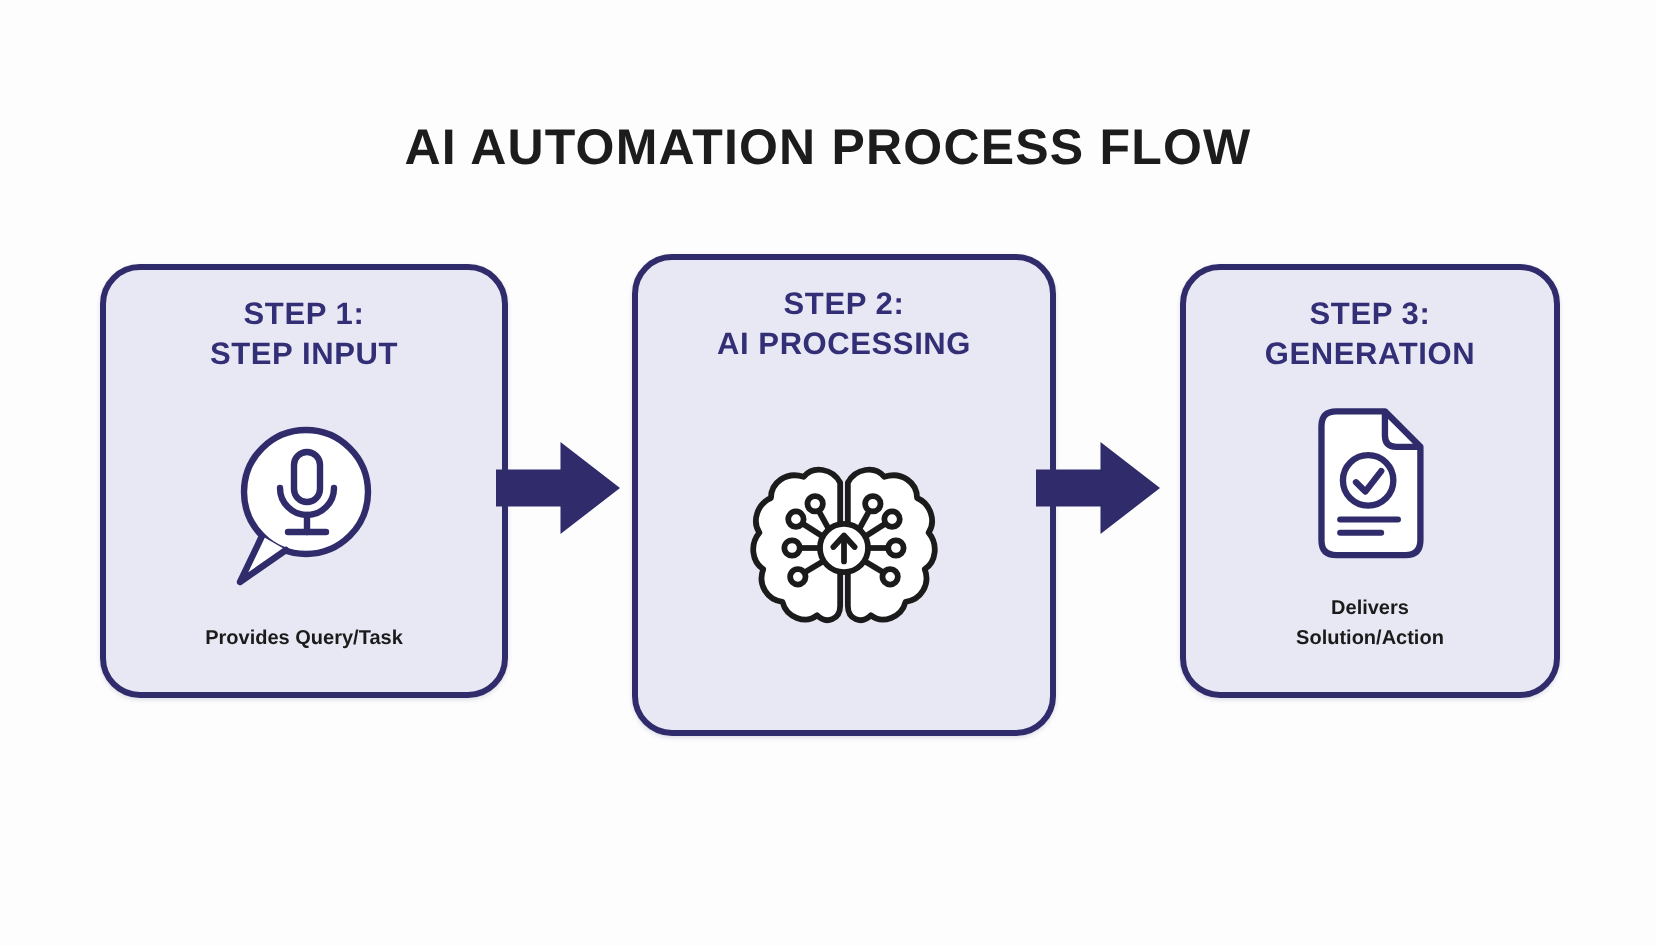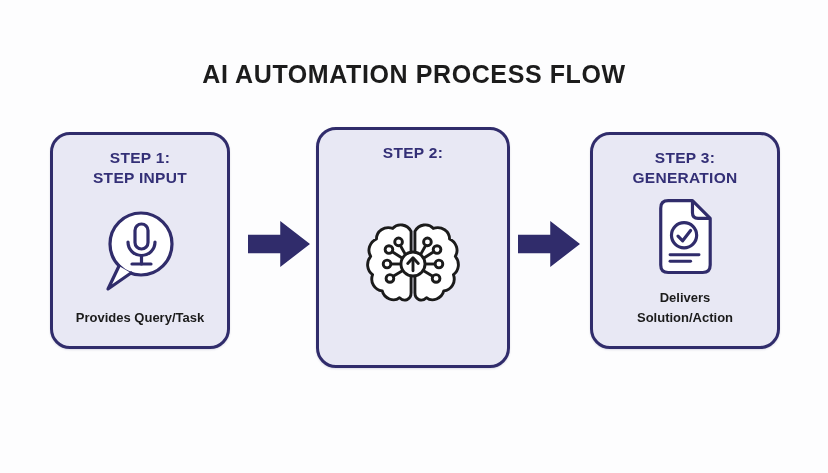--- a/index.html
+++ b/index.html
@@ -29,22 +29,22 @@
   .card {
     position: absolute;
     background: #e8e8f4;
     border: 3px solid #302c6b;
     border-radius: 20px;
     display: flex;
     flex-direction: column;
     align-items: center;
     box-shadow: 0 1px 2px rgba(40,38,100,0.15);
   }
-  .card-1 { left: 50px;  top: 132px; width: 180px; height: 217px; }
-  .card-2 { left: 316px; top: 127px; width: 194px; height: 241px; }
+  .card-1 { left: 50px;  top: 132px; width: 204px; height: 217px; }
+  .card-2 { left: 316px; top: 127px; width: 212px; height: 241px; }
   .card-3 { left: 590px; top: 132px; width: 190px; height: 217px; }
 
   .card-header {
     margin-top: 13px;
     text-align: center;
     font-size: 15.5px;
     font-weight: bold;
     line-height: 1.3;
     letter-spacing: 0.3px;
     color: #332f76;
@@ -54,21 +54,21 @@
   .icon-wrap {
     flex: 1 1 auto;
     display: flex;
     align-items: center;
     justify-content: center;
   }
 
   .card-desc {
     margin-bottom: 19px;
     text-align: center;
-    font-size: 13px;
+    font-size: 10px;
     font-weight: bold;
     line-height: 1.5;
     color: #1b1b1b;
   }
   .card-desc span { display: block; }
 
   .bullet-list {
     margin: 0 0 16px 0;
     padding-left: 26px;
     list-style: disc;
@@ -119,20 +119,21 @@
       </span>
     </div>
     <div class="card-desc">Provides Query/Task</div>
   </div>
 
   <div class="flow-arrow arrow-1"></div>
 
   <div class="card card-2">
     <div class="card-header">
       <span>STEP 2:</span>
+      <span>AI PROCESSING</span>
     </div>
     <div class="icon-wrap">
       <span>
         <svg width="100" height="90" viewBox="0 0 104 92" fill="none">
           <defs>
             <path id="hemi" d="M50 12 C46 4.5, 36 3, 31 9 C22 6, 14 12, 14 20 C7 23, 4 32, 8 38 C3 44, 4 53, 10 57 C7 65, 12 73, 20 74 C22 82, 32 86, 38 81 C43 86, 50 83, 50 76 Z"></path>
           </defs>
           <use href="#hemi" fill="#ffffff" stroke="#1b1b1b" stroke-width="3" stroke-linejoin="round"></use>
           <use href="#hemi" fill="#ffffff" stroke="#1b1b1b" stroke-width="3" stroke-linejoin="round" transform="translate(104 0) scale(-1 1)"></use>
 

